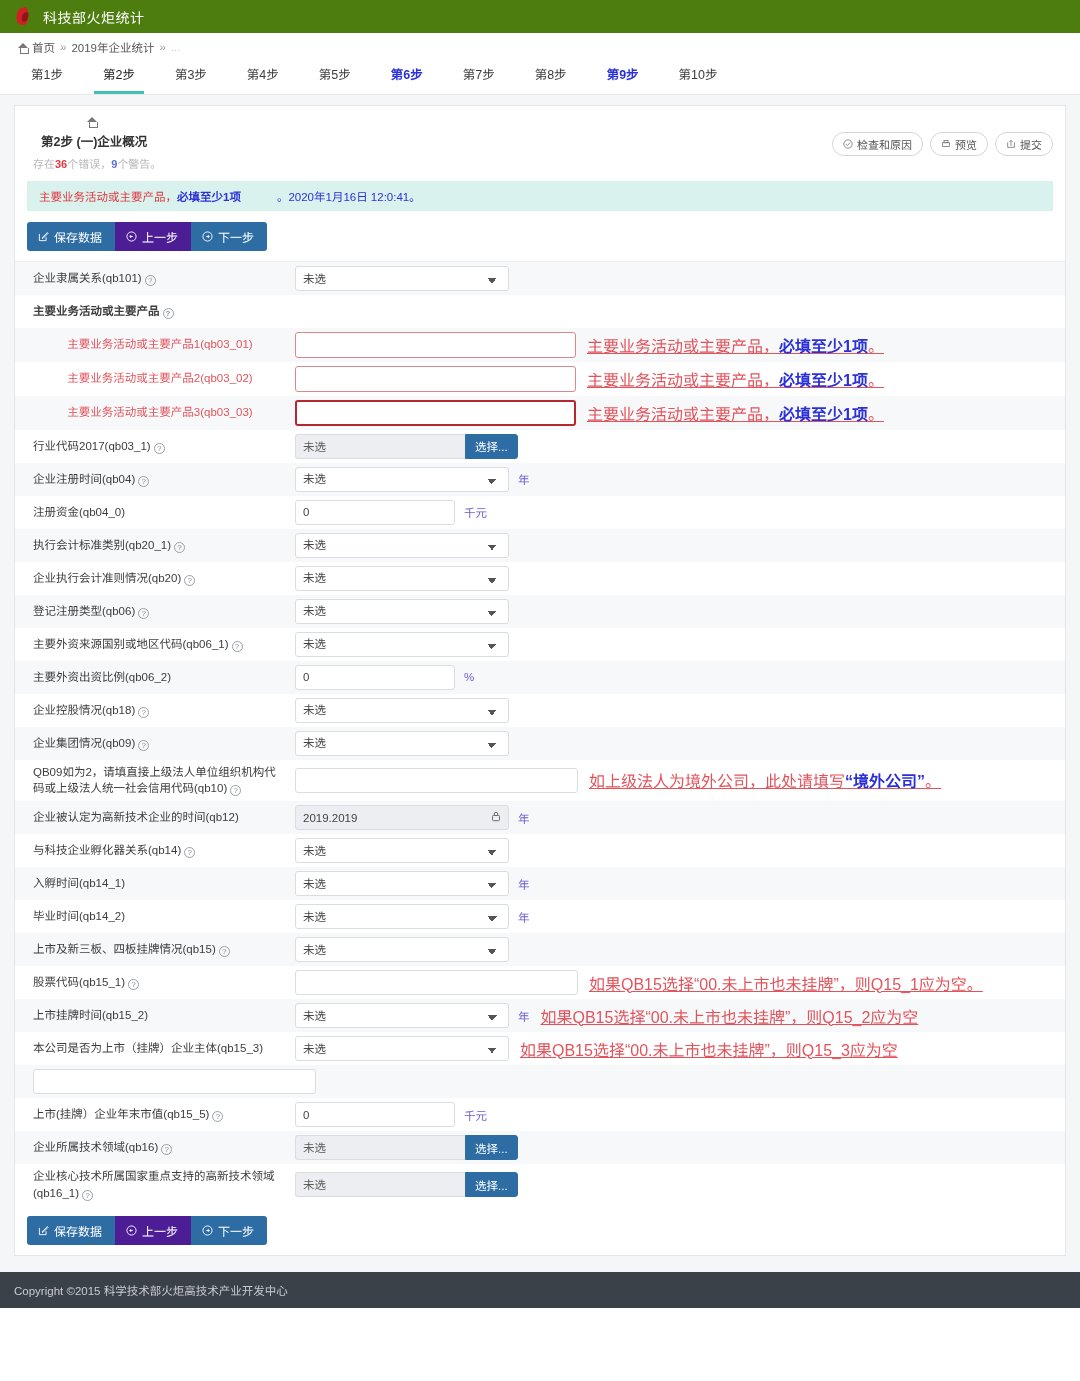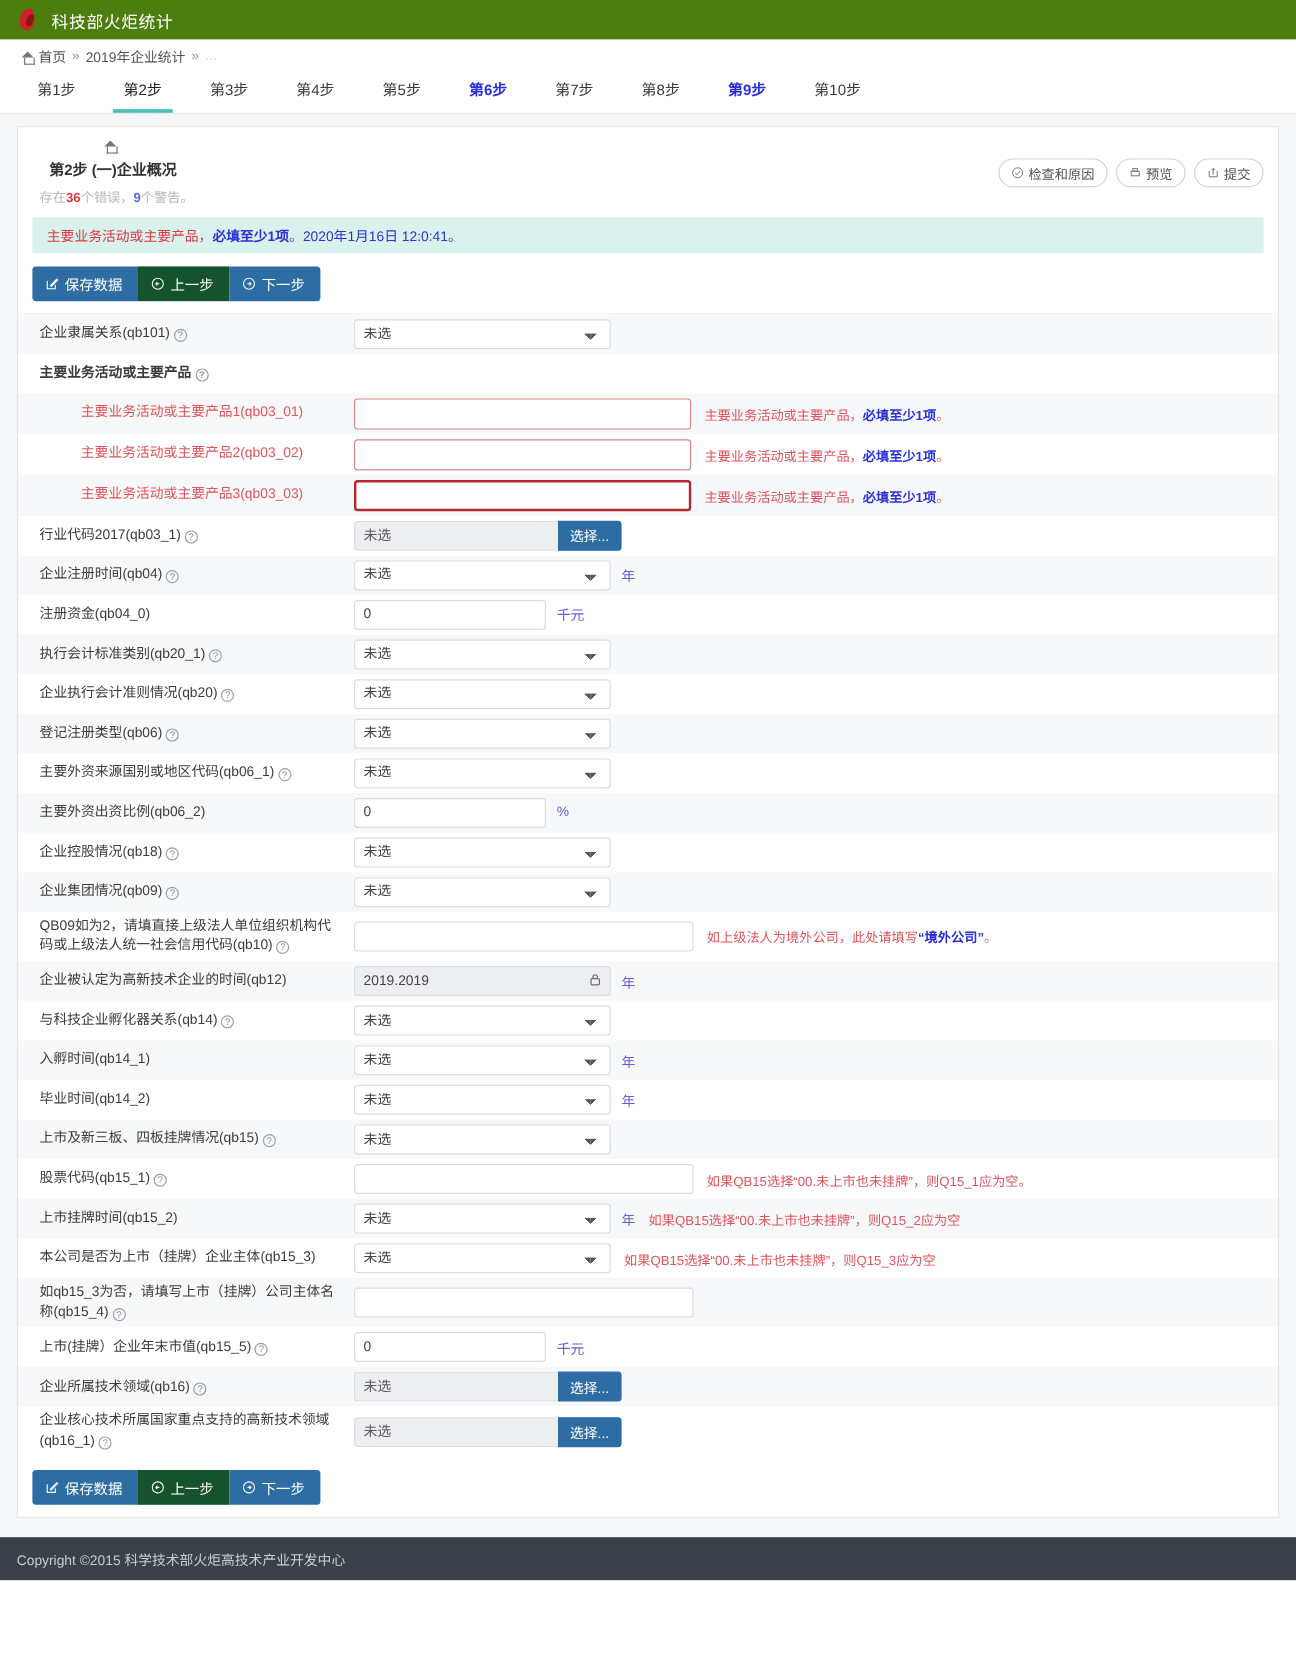--- a/index.html
+++ b/index.html
@@ -118,31 +118,31 @@
   
   .alert {
     margin: 2px 12px 0 12px;
     background: #d9f2ee;
     padding: 7px 12px;
     font-size: 11.5px;
     color: #2b31d8;
   }
   .alert .a-red { color: #e2373f; }
   .alert .a-blue { color: #2b31d8; font-weight: bold; }
-  .alert .a-plain { color: #2b31d8; }
+  .alert .a-plain { color: #2b31d8; margin-left: 36px; }
 
   
   .btn-row { padding: 11px 12px 10px 12px; display: flex; gap: 0; }
   .btn {
     font-size: 12px; color: #fff; border: 0; cursor: pointer;
     padding: 6px 13px 6px 11px; display: flex; align-items: center; gap: 5px;
     font-family: inherit;
   }
   .btn-save { background: #2e6da4; border-radius: 3px 0 0 3px; }
-  .btn-prev { background: #14532d; text-align: right; }
+  .btn-prev { background: #4c1d95; text-align: right; }
   .btn-next { background: #2e6da4; border-radius: 0 3px 3px 0; }
   .btn svg { display: block; }
 
   
   .form { border-top: 1px solid #f0f0f0; }
   .row {
     display: flex; align-items: center;
     min-height: 31px;
     padding: 4px 0 4px 18px;
     background: #fff;
@@ -203,21 +203,21 @@
     background: #eceef1; border: 1px solid #d9dde2; border-right: 0;
     border-radius: 3px 0 0 3px; font-size: 11.5px; color: #5b5b5b; padding: 0 7px;
   }
   .picker .pbtn {
     background: #2e6da4; color: #fff; border: 1px solid #2e6da4;
     border-radius: 0 3px 3px 0; font-size: 11.5px;
     padding: 0 9px; cursor: pointer; font-family: inherit;
     display: flex; align-items: center;
   }
   .unit { color: #6b5bd2; font-size: 11.5px; margin-left: 9px; white-space: nowrap; }
-  .hint { color: #e2545c; font-size: 11px; margin-left: 11px; white-space: nowrap; }
+  .hint { color: #e2545c; font-size: 16px; margin-left: 11px; white-space: nowrap; text-decoration: underline; }
   .hint b { color: #2b31d8; }
 
   
   .footer {
     background: #3b4149; color: #c9ccd1;
     font-size: 11.5px; padding: 10px 14px;
   }
   .below { height: 127px; background: #fff; }
 </style>
 </head>
@@ -513,21 +513,20 @@
 
       <div class="row">
         <div class="lbl">本公司是否为上市（挂牌）企业主体(qb15_3)</div>
         <div class="ctl">
             <select class="sel"><option>未选</option></select>
           </div>
         <div class="hint">如果QB15选择“00.未上市也未挂牌”，则Q15_3应为空</div>
       </div>
 
       <div class="row alt">
-        <div class="lbl"><span>如qb15_3为否，请填写上市（挂牌）公司主体名称(qb15_4)</span><span class="q">?</span></div>
         <div class="ctl">
             <input class="txt w-xl" type="text" value="" style="">
           </div>
       </div>
 
       <div class="row">
         <div class="lbl"><span>上市(挂牌）企业年末市值(qb15_5)</span><span class="q">?</span></div>
         <div class="ctl">
             <input class="txt w-sm" type="text" value="0" style="">
           </div>

